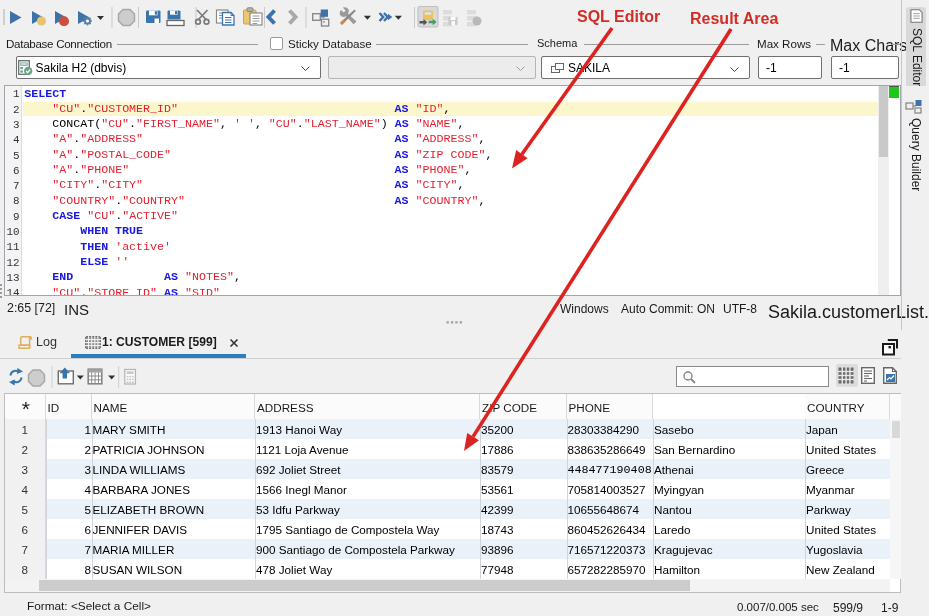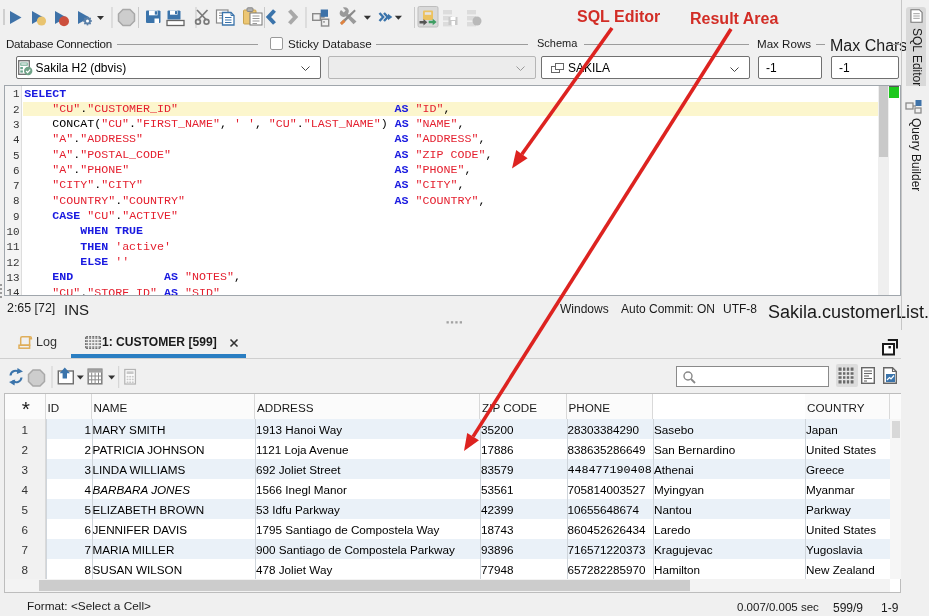--- a/index.html
+++ b/index.html
@@ -434,21 +434,21 @@
     <div class="cell" style="left:40.5px; top:65px; width:45.5px; text-align:right;">3</div>
     <div class="cell" style="left:87.5px; top:65px;">LINDA WILLIAMS</div>
     <div class="cell" style="left:251px; top:65px;">692 Joliet Street</div>
     <div class="cell" style="left:476px; top:65px;">83579</div>
     <div class="cell" style="left:562.5px; top:65px;font-family:Liberation Mono, monospace;">448477190408</div>
     <div class="cell" style="left:649px; top:65px;">Athenai</div>
     <div class="cell" style="left:801px; top:65px;">Greece</div>
     <div class="rowbg" style="top:85px; left:40.5px; width:844.5px; background:#ffffff;"></div>
     <div class="rn" style="top:85px;">4</div>
     <div class="cell" style="left:40.5px; top:85px; width:45.5px; text-align:right;">4</div>
-    <div class="cell" style="left:87.5px; top:85px;font-style:italic;">BARBARA JONES</div>
+    <div class="cell" style="left:87.5px; top:85px;">BARBARA JONES</div>
     <div class="cell" style="left:251px; top:85px;">1566 Inegl Manor</div>
     <div class="cell" style="left:476px; top:85px;">53561</div>
     <div class="cell" style="left:562.5px; top:85px;">705814003527</div>
     <div class="cell" style="left:649px; top:85px;">Myingyan</div>
     <div class="cell" style="left:801px; top:85px;">Myanmar</div>
     <div class="rowbg" style="top:105px; left:40.5px; width:844.5px; background:#eaf1f8;"></div>
     <div class="rn" style="top:105px;">5</div>
     <div class="cell" style="left:40.5px; top:105px; width:45.5px; text-align:right;">5</div>
     <div class="cell" style="left:87.5px; top:105px;">ELIZABETH BROWN</div>
     <div class="cell" style="left:251px; top:105px;">53 Idfu Parkway</div>

